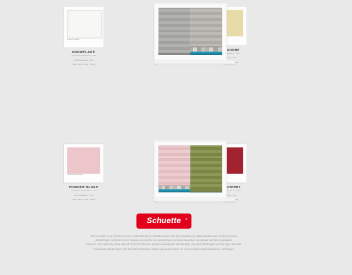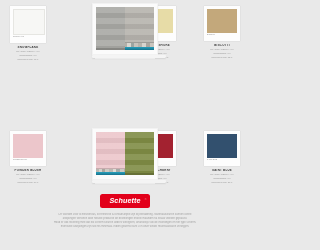--- a/index.html
+++ b/index.html
@@ -2,21 +2,21 @@
 <html><head>
 <meta charset="utf-8">
 <style>
   html,body{margin:0;padding:0;}
   body{
     width:250px;height:250px;overflow:hidden;
     background:#e9e9e9;
     font-family:"Liberation Sans",sans-serif;
     -webkit-font-smoothing:antialiased;
   }
-  .page{position:relative;width:250px;height:250px;background:#e9e9e9;}
+  .page{position:relative;width:250px;height:250px;background:#e9e9e9;padding-left:48px;}
 
   
   .row{position:relative;width:250px;height:62px;}
   .row.r1{height:63px;}
 
   
   .swatch{
     position:absolute;width:36px;
     text-align:center;
   }

